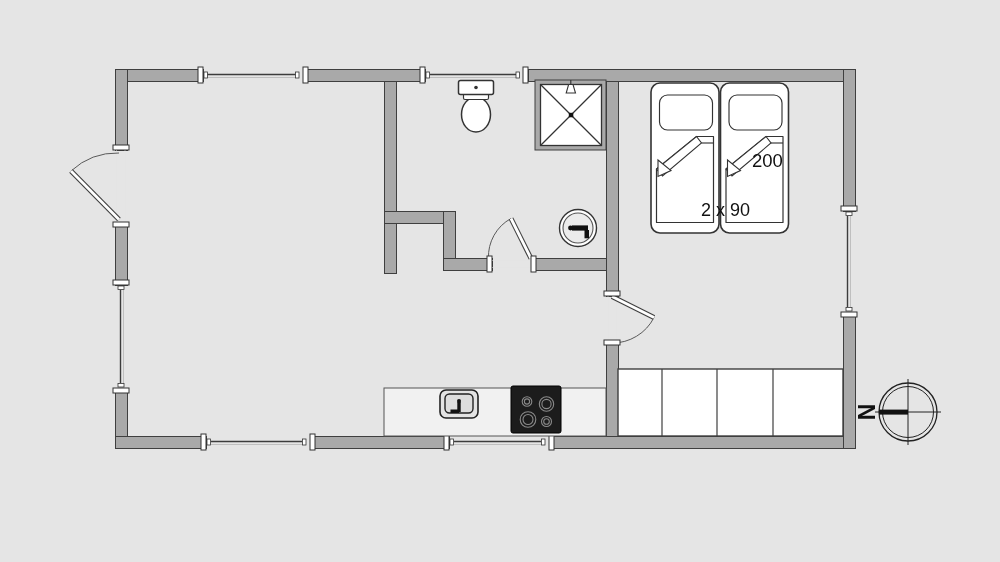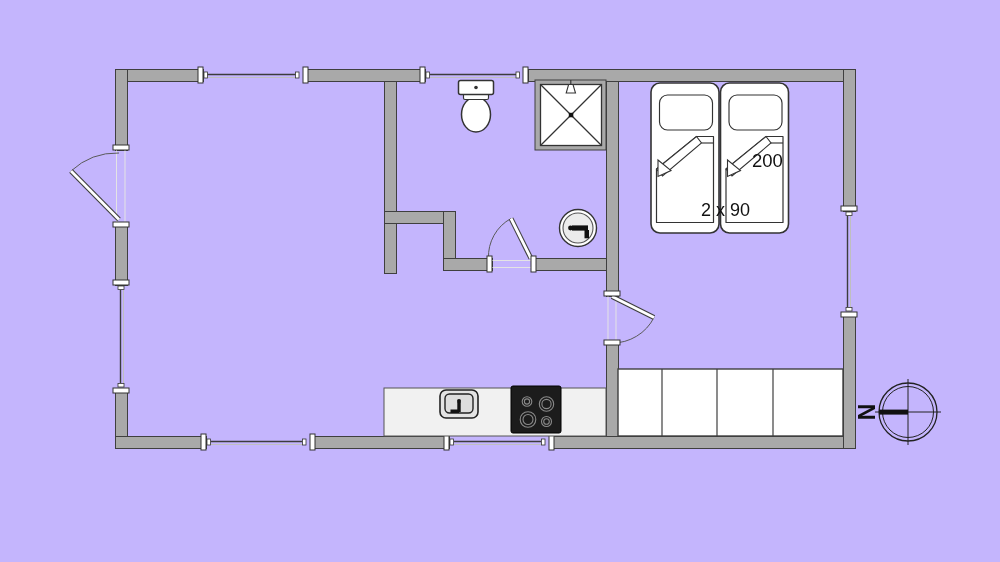--- a/index.html
+++ b/index.html
@@ -1,16 +1,16 @@
 <!DOCTYPE html>
 <html><head>
 <meta charset="utf-8">
 <style>
   html,body{margin:0;padding:0;background:#ffffff;}
-  .stage{position:relative;width:1000px;height:562px;background:#c4b5fd;overflow:hidden;
+  .stage{position:relative;width:1000px;height:562px;background:#e5e5e5;overflow:hidden;
          font-family:"Liberation Sans", sans-serif;}
   svg{display:block}
   .wall{fill:#a9a9a9;stroke:#3f3f3f;stroke-width:1;}
   .cap{fill:#ffffff;stroke:#333333;stroke-width:1;}
   .nub{fill:#ffffff;stroke:#333333;stroke-width:0.8;}
   .glass-dark{stroke:#3c3c3c;stroke-width:1.4;fill:none;}
   .glass-light{stroke:#bfbfbf;stroke-width:1;fill:none;}
   .thresh{stroke:#e4e4e4;stroke-width:1;fill:none;}
   .arc{stroke:#5a5a5a;stroke-width:1;fill:none;}
   .leaf-out{stroke:#3f3f3f;stroke-width:5;fill:none;}

